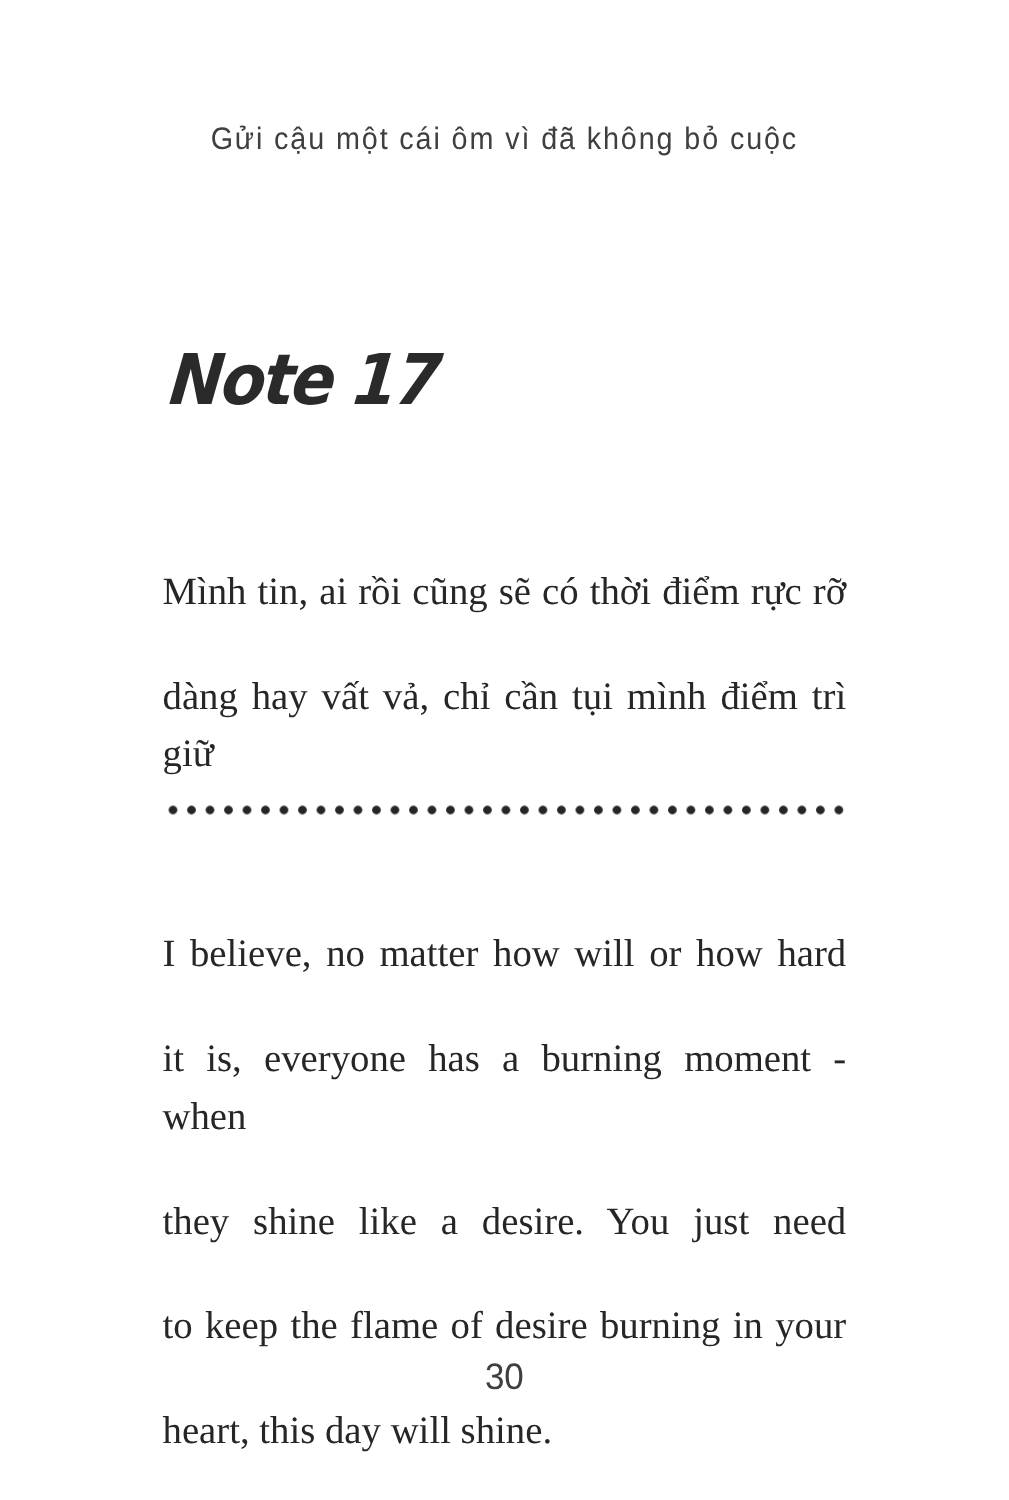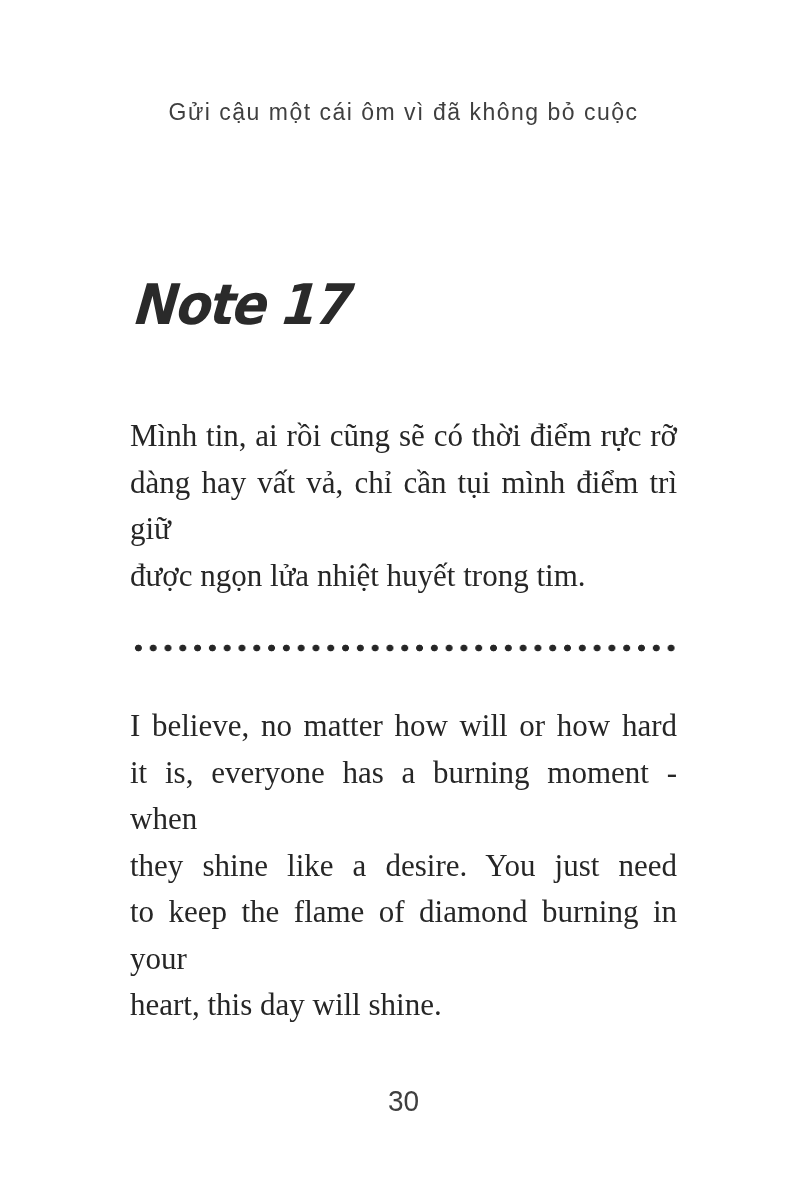--- a/index.html
+++ b/index.html
@@ -54,20 +54,21 @@
     font-size: 31px;
     line-height: 46.5px;
     color: var(--body-text);
   }
   .para-vi { top: 413px; }
   .para-en { top: 703px; }
   .tline {
     text-align: justify;
     text-align-last: justify;
     white-space: normal;
+    margin-top: 37px;
   }
   .tline:last-child { text-align-last: left; }
   .dotted-divider {
     position: absolute;
     top: 642px;
     left: 131px;
     width: 547px;
     height: 12px;
     background-image: radial-gradient(circle at center, #262626 3.1px, transparent 3.7px);
     background-size: 14.8px 12px;
@@ -92,28 +93,27 @@
 
 <div class="book-page">
 
   <div class="running-header">Gửi cậu một cái ôm vì đã không bỏ cuộc</div>
 
   <h1 class="note-title">Note 17</h1>
 
   <div class="para para-vi">
       <div class="tline">Mình tin, ai rồi cũng sẽ có thời điểm rực rỡ</div>
       <div class="tline">dàng hay vất vả, chỉ cần tụi mình điểm trì giữ</div>
-      <div class="tline">được ngọn lửa nhiệt huyết trong tim.</div>
     </div>
 
   <div class="dotted-divider"></div>
 
   <div class="para para-en">
       <div class="tline">I believe, no matter how will or how hard</div>
       <div class="tline">it is, everyone has a burning moment - when</div>
       <div class="tline">they shine like a desire. You just need</div>
-      <div class="tline">to keep the flame of diamond burning in your</div>
+      <div class="tline">to keep the flame of desire burning in your</div>
       <div class="tline">heart, this day will shine.</div>
     </div>
 
   <div class="page-number">30</div>
 
 </div>
 
 </body></html>

